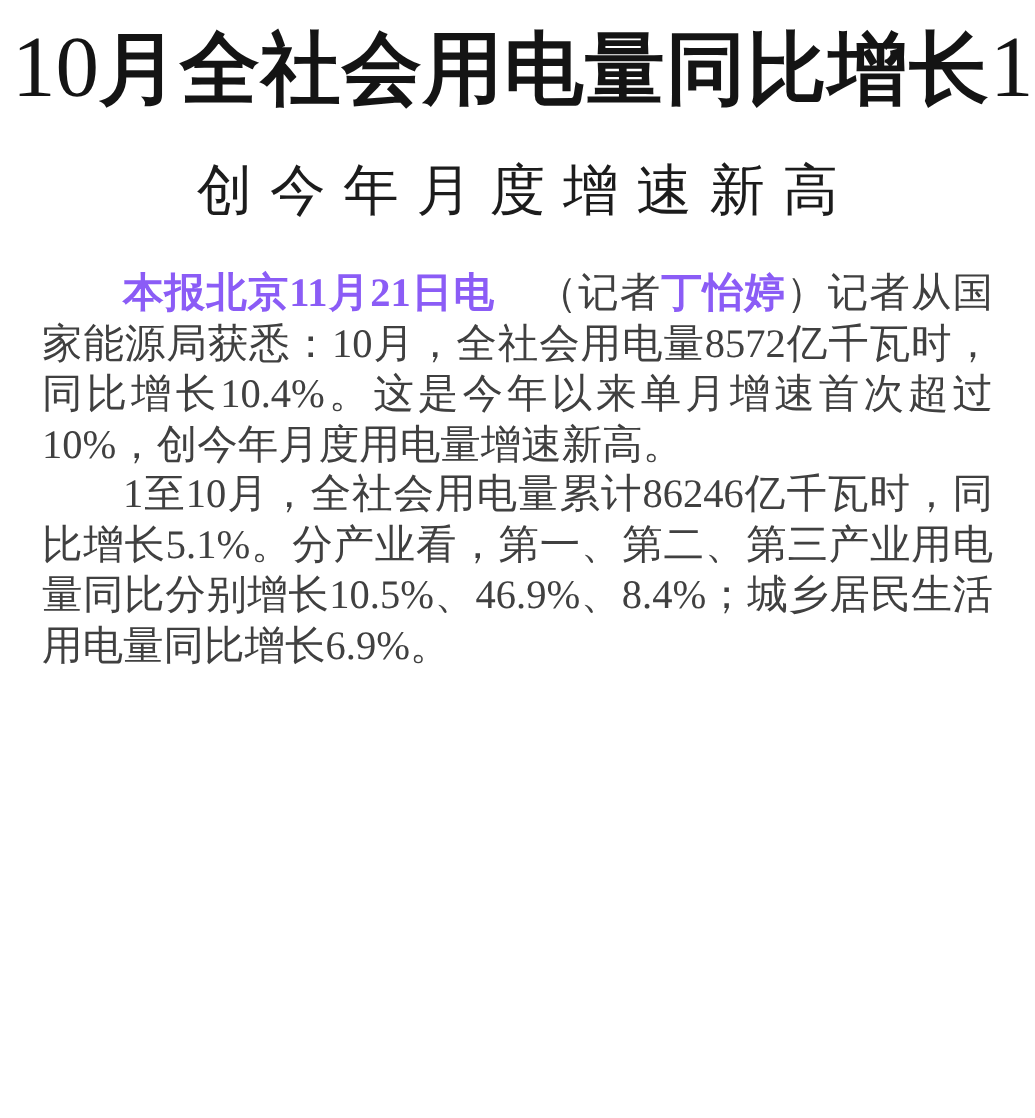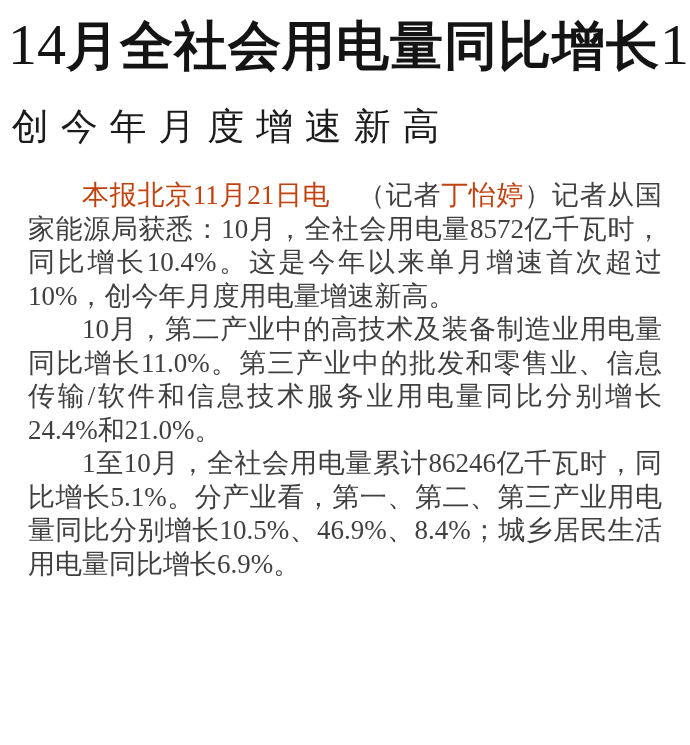--- a/index.html
+++ b/index.html
@@ -30,21 +30,21 @@
     letter-spacing: 1px;
   }
   .headline .hl-num {
     font-family: "Liberation Serif", serif;
     font-weight: 400;
     font-size: 58px;
   }
   
   .subtitle {
     margin: 28px 0 0;
-    text-align: left;
+    text-align: center;
     font-family: "Liberation Serif", serif;
     font-weight: 400;
     font-size: 37px;
     letter-spacing: 0.32em;
     text-indent: 0.32em; 
     color: #1c1c1c;
   }
   
   .article-body {
     margin: 27px 28px 0;
@@ -53,28 +53,27 @@
     line-height: 33.5px;
     text-align: justify;
     color: #404040;
   }
   .article-body p {
     margin: 0;
     padding: 0;
     text-indent: 2em;
   }
   .article-body .b {
-    font-weight: 400;
-    color: #c2410c;
+    font-weight: 700;
+    color: #8b5cf6;
   }
 </style>
 </head>
 <body>
 
 <div class="page">
-  <h1 class="headline"><span class="hl-num">14</span><span class="hl-cjk">月全社会用电量同比增长</span><span class="hl-num">10.4%</span></h1>
+  <h1 class="headline"><span class="hl-num">10</span><span class="hl-cjk">月全社会用电量同比增长</span><span class="hl-num">10.4%</span></h1>
   <h2 class="subtitle">创今年月度增速新高</h2>
   <div class="article-body">
       <p><span class="b">本报北京11月21日电</span><span>　（记者</span><span class="b">丁怡婷</span><span>）记者从国家能源局获悉：10月，全社会用电量8572亿千瓦时，同比增长10.4%。这是今年以来单月增速首次超过10%，创今年月度用电量增速新高。</span></p>
-      <p><span>10月，第二产业中的高技术及装备制造业用电量同比增长11.0%。第三产业中的批发和零售业、信息传输/软件和信息技术服务业用电量同比分别增长24.4%和21.0%。</span></p>
       <p><span>1至10月，全社会用电量累计86246亿千瓦时，同比增长5.1%。分产业看，第一、第二、第三产业用电量同比分别增长10.5%、46.9%、8.4%；城乡居民生活用电量同比增长6.9%。</span></p>
     </div>
 </div>
 
 </body></html>

